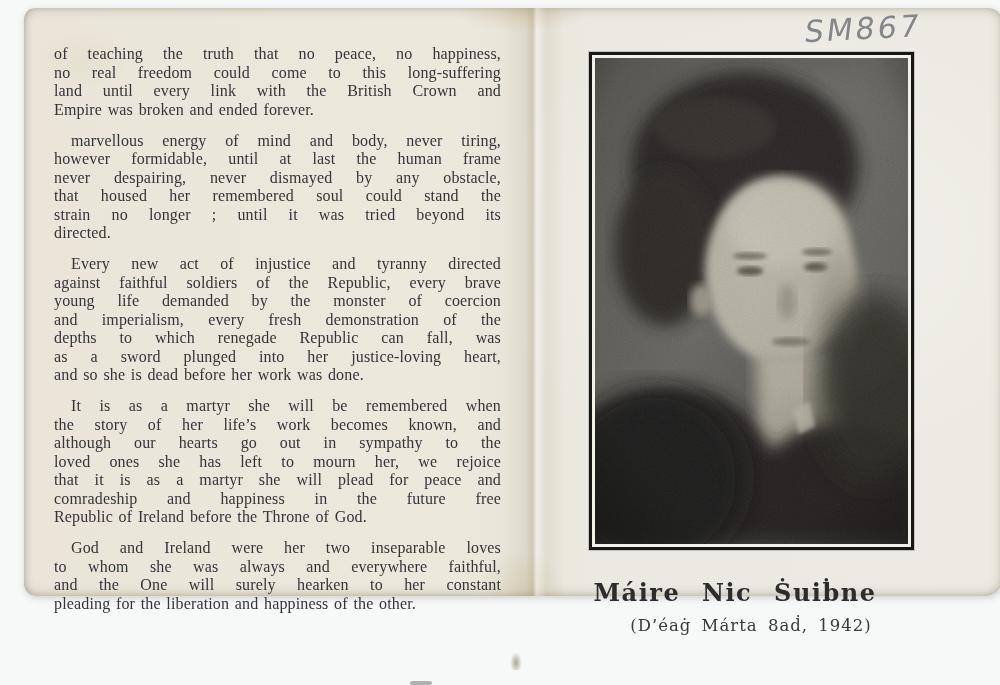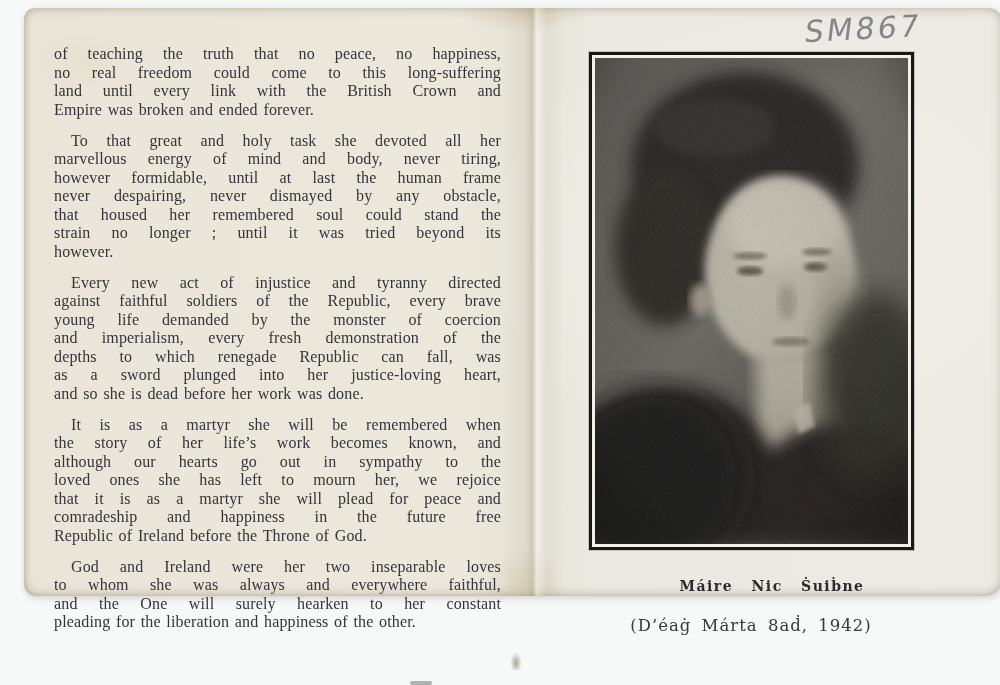--- a/index.html
+++ b/index.html
@@ -59,24 +59,24 @@
   
   .photo-frame{
     position:absolute;left:565px;top:44px;width:313px;height:486px;
     border:3px solid #171716;
     padding:3px;background:#f3f0e6;
     box-shadow:0 0 0 1px rgba(80,80,75,.25);
   }
   .photo-frame svg{display:block;width:313px;height:486px;}
   
   .caption-name{
-    position:absolute;left:573px;top:570px;width:350px;
+    position:absolute;left:536px;top:570px;width:350px;
     text-align:center;
     font-family:"DejaVu Serif","Liberation Serif",serif;
-    font-weight:bold;font-size:14px;color:#2c2c2e;
+    font-weight:bold;font-size:24px;color:#2c2c2e;
     letter-spacing:1.5px;word-spacing:12px;
   }
   .caption-date{
     position:absolute;left:552px;top:608px;width:350px;
     text-align:center;
     font-family:"DejaVu Serif","Liberation Serif",serif;
     font-size:16.5px;color:#3a3a3c;
     letter-spacing:1px;word-spacing:4px;
   }
   
@@ -94,27 +94,26 @@
 <div class="card">
 
   <div class="text-block">
       <div class="para">
         <div class="line">of teaching the truth that no peace, no happiness,</div>
         <div class="line">no real freedom could come to this long-suffering</div>
         <div class="line">land until every link with the British Crown and</div>
         <div class="line last">Empire was broken and ended forever.</div>
       </div>
       <div class="para indent">
-        <div class="line">To that great and holy task she devoted all her</div>
         <div class="line">marvellous energy of mind and body, never tiring,</div>
         <div class="line">however formidable, until at last the human frame</div>
         <div class="line">never despairing, never dismayed by any obstacle,</div>
         <div class="line">that housed her remembered soul could stand the</div>
         <div class="line">strain no longer ; until it was tried beyond its</div>
-        <div class="line last">however.</div>
+        <div class="line last">directed.</div>
       </div>
       <div class="para indent">
         <div class="line">Every new act of injustice and tyranny directed</div>
         <div class="line">against faithful soldiers of the Republic, every brave</div>
         <div class="line">young life demanded by the monster of coercion</div>
         <div class="line">and imperialism, every fresh demonstration of the</div>
         <div class="line">depths to which renegade Republic can fall, was</div>
         <div class="line">as a sword plunged into her justice-loving heart,</div>
         <div class="line last">and so she is dead before her work was done.</div>
       </div>

